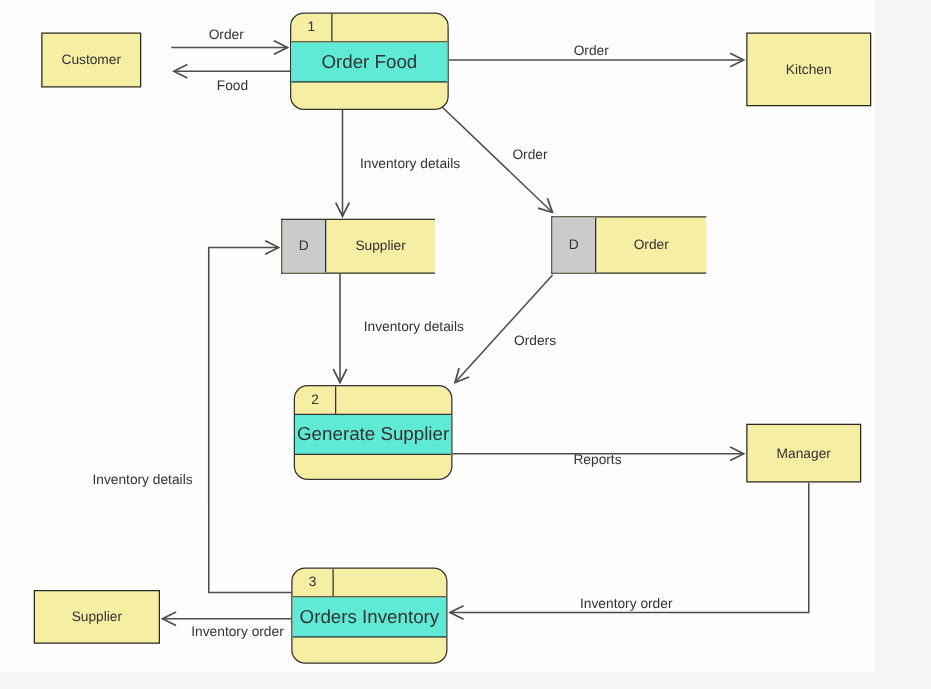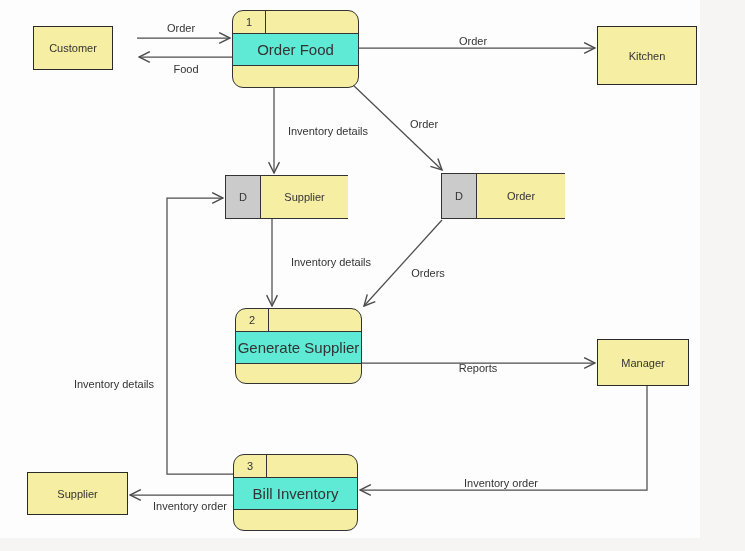--- a/index.html
+++ b/index.html
@@ -94,21 +94,21 @@
       <div class="p-num">2</div>
     </div>
     <div class="p-name">Generate Supplier</div>
     <div class="p-foot"></div>
   </div>
 
   <div class="process" style="left:233px;top:454px;width:125px;height:77px">
     <div class="p-head">
       <div class="p-num">3</div>
     </div>
-    <div class="p-name">Bill Inventory</div>
+    <div class="p-name">Orders Inventory</div>
     <div class="p-foot"></div>
   </div>
 
   <div class="store" style="left:225px;top:175px;width:123px;height:44px">
     <div class="s-tag">D</div>
     <div class="s-name">Supplier</div>
   </div>
   <div class="store" style="left:441px;top:173px;width:124px;height:46px">
     <div class="s-tag">D</div>
     <div class="s-name">Order</div>

